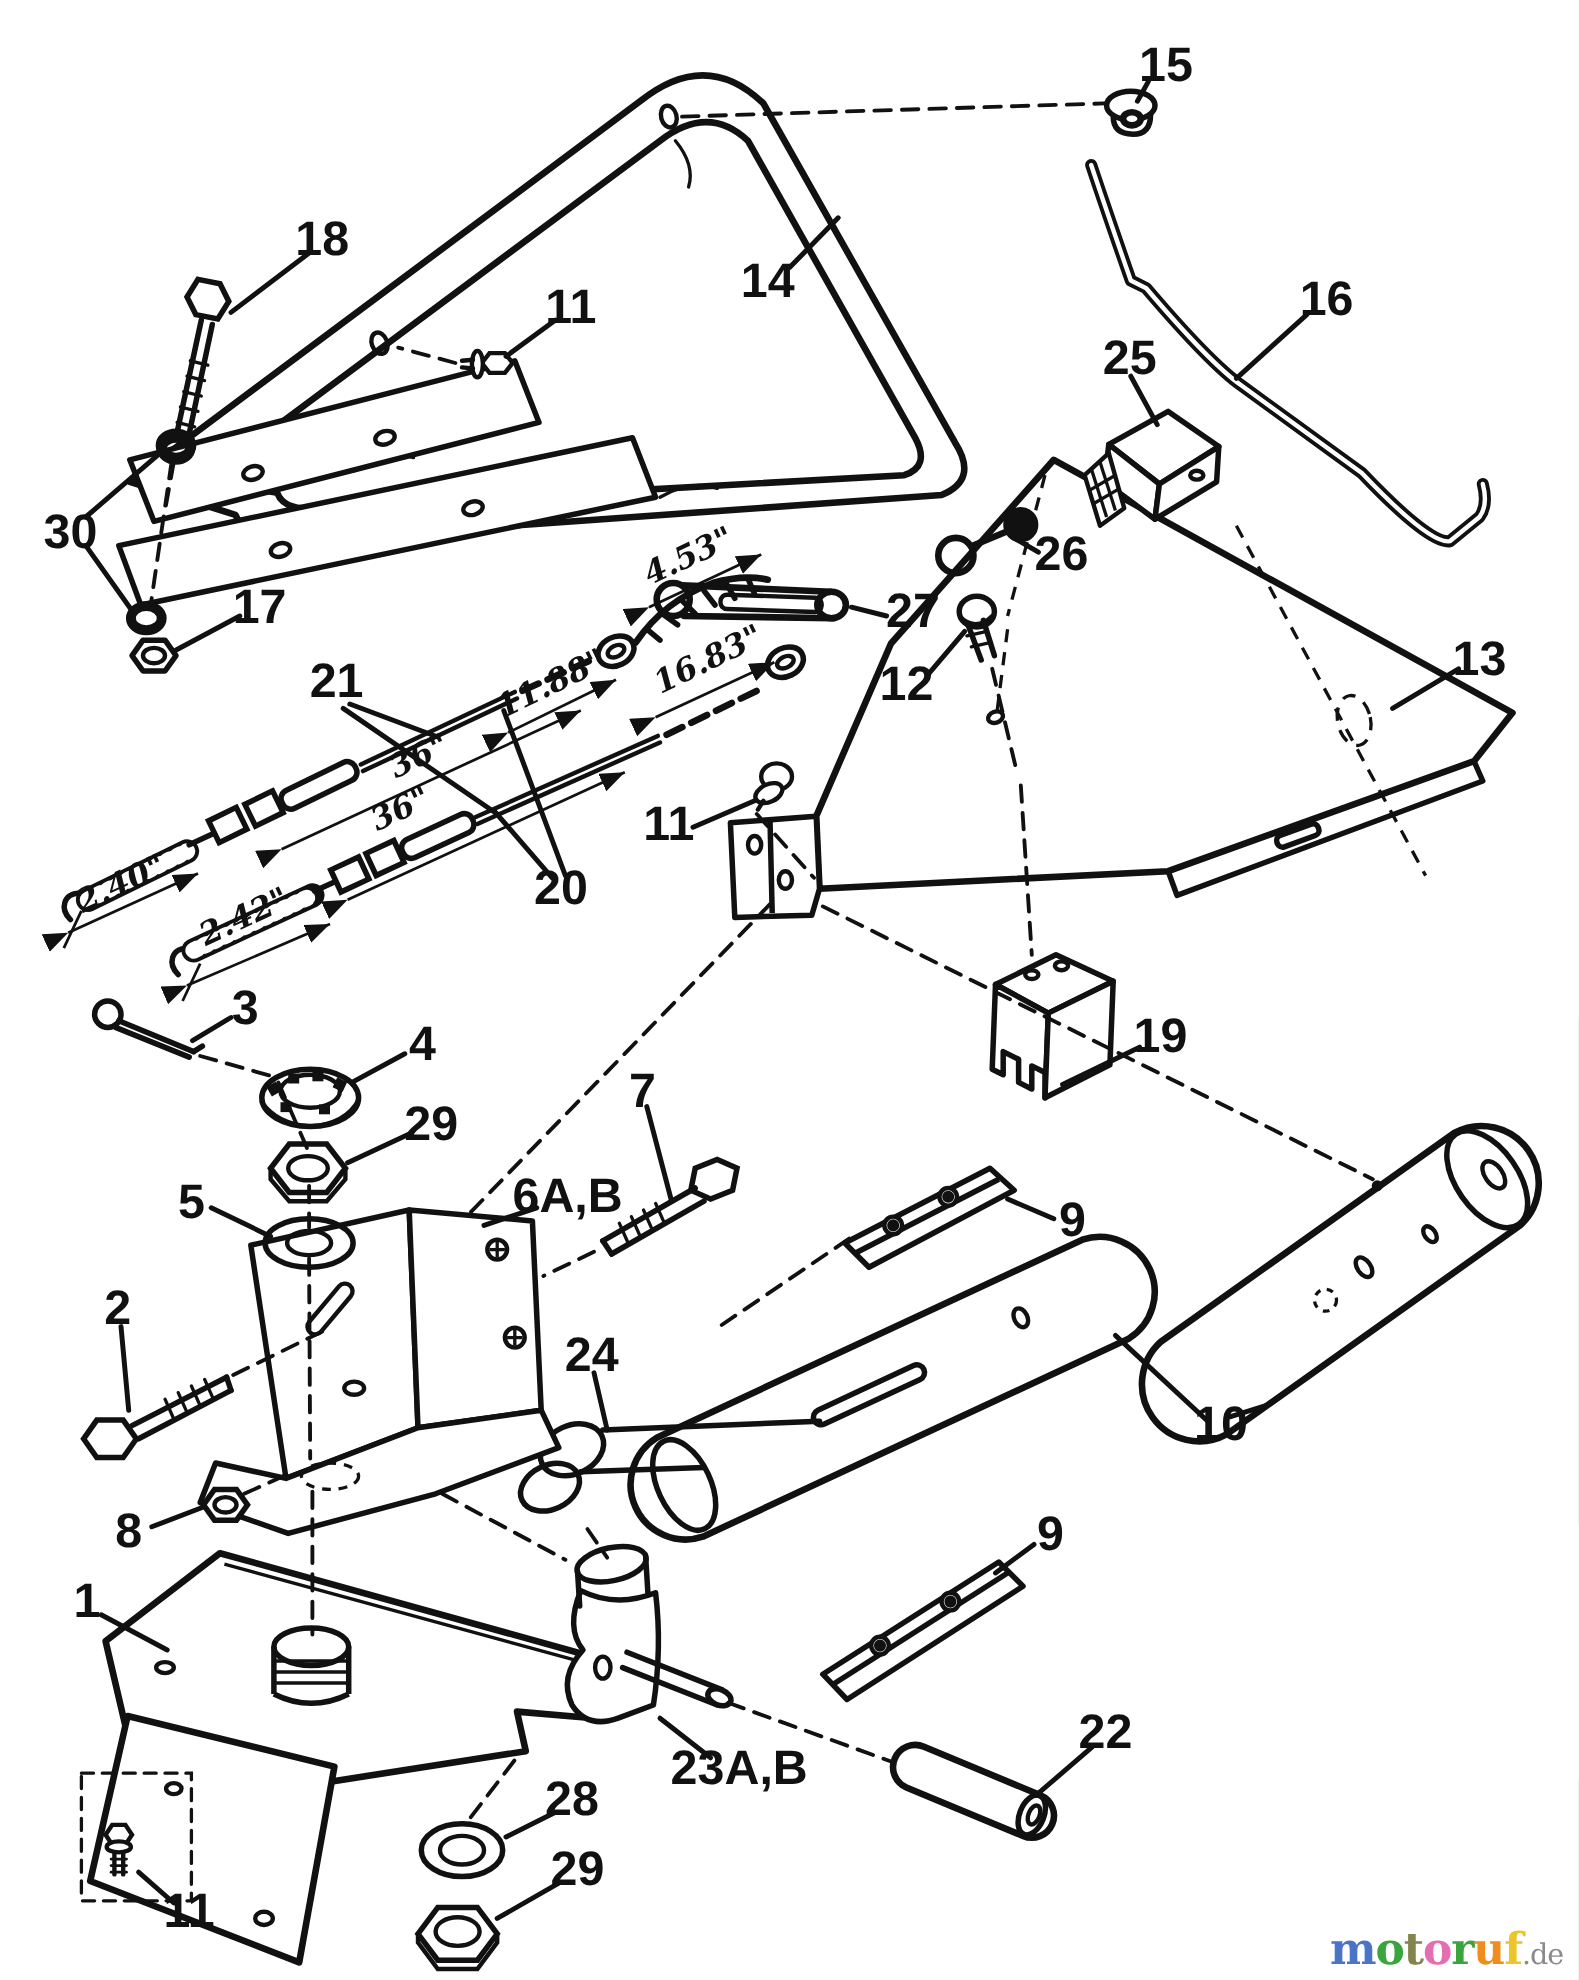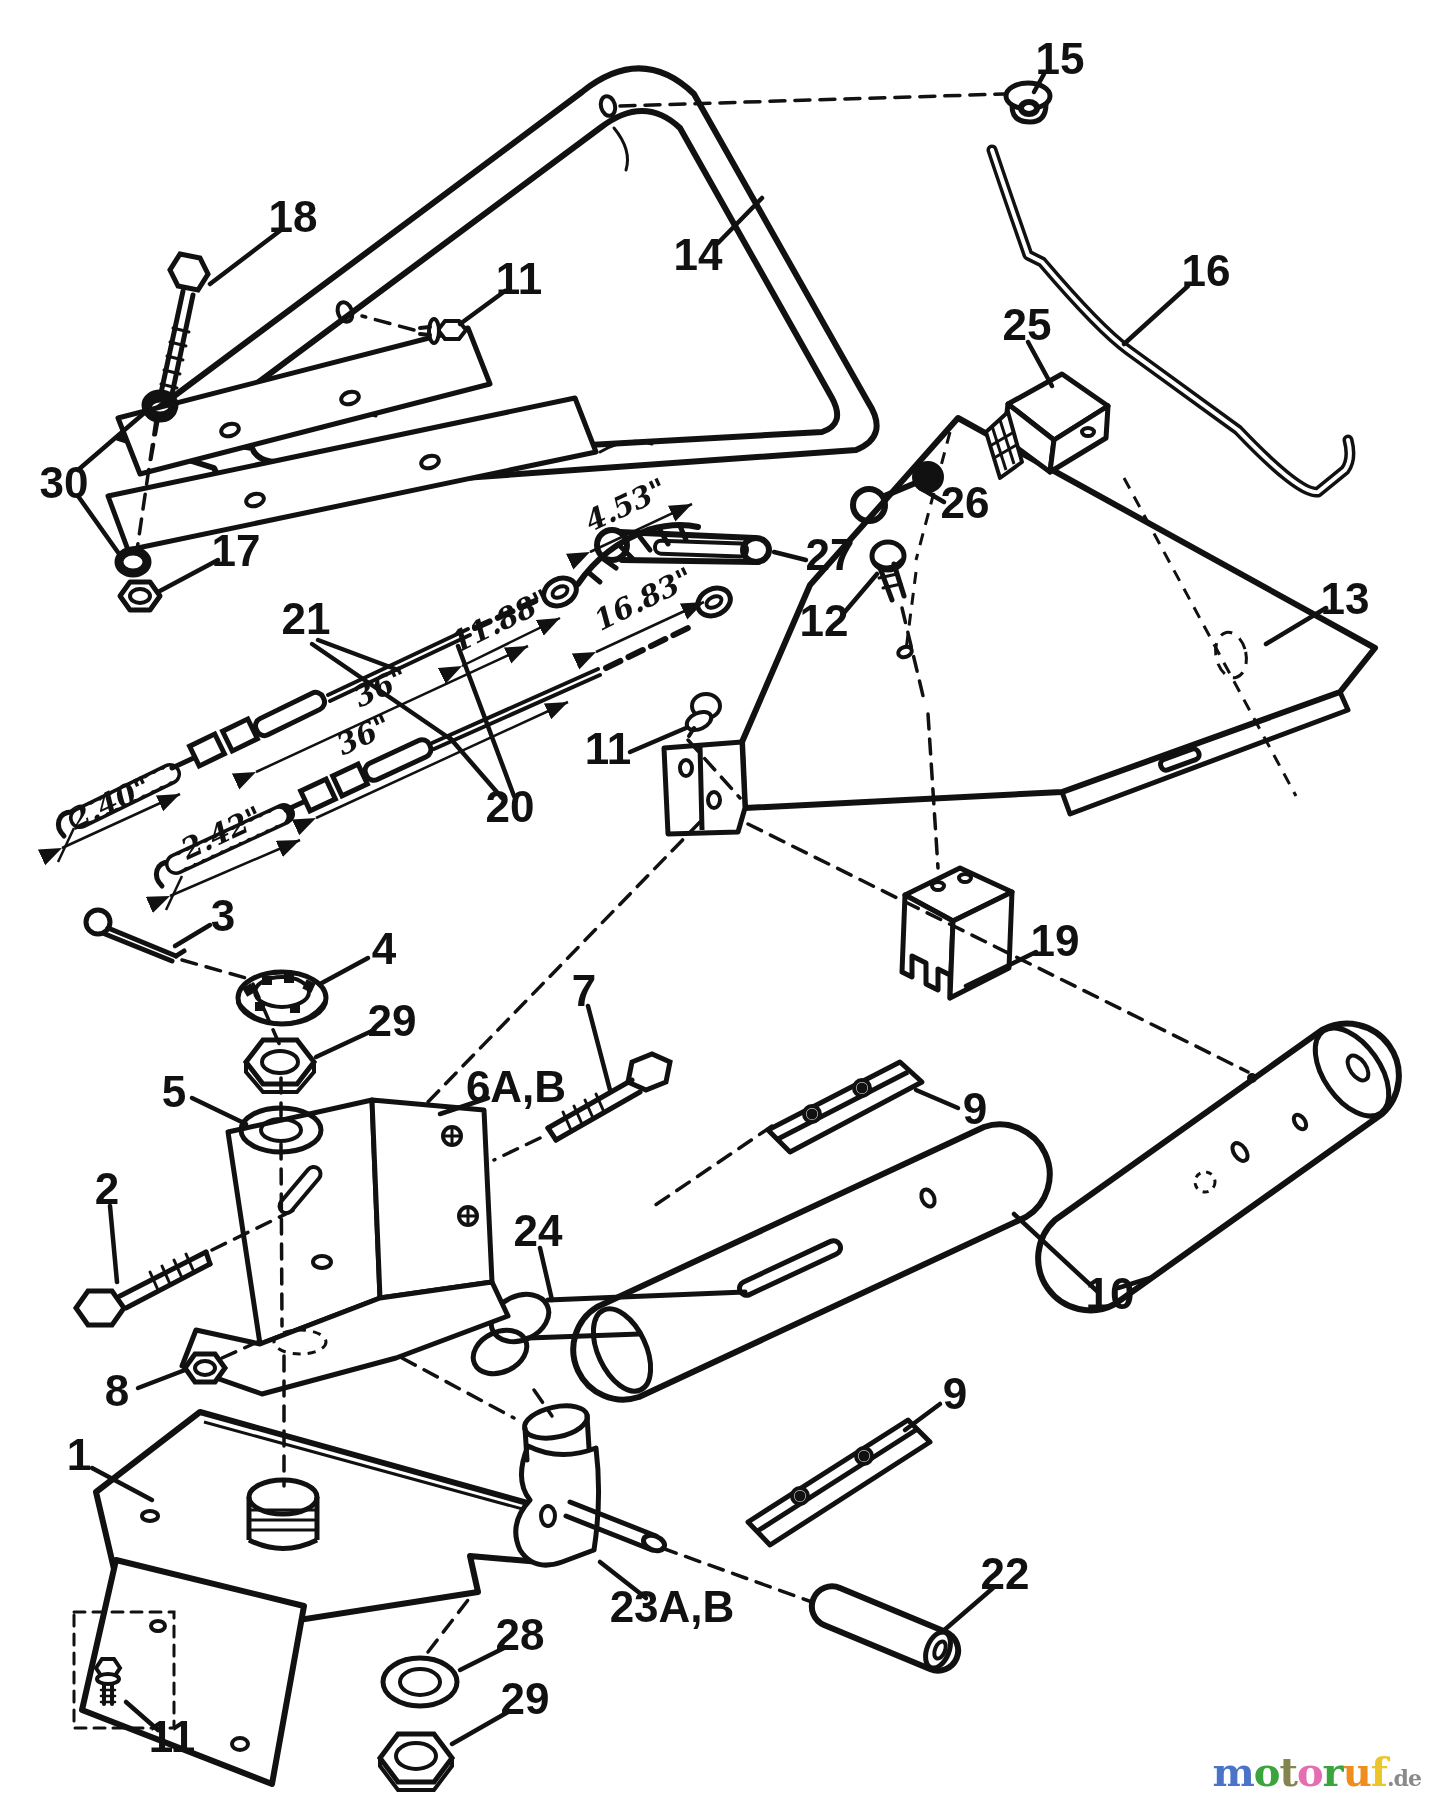--- a/index.html
+++ b/index.html
@@ -3,21 +3,21 @@
 <meta charset="utf-8">
 <style>
   html,body{margin:0;padding:0;background:#e8e8e8;}
   .canvas{position:relative;width:1435px;height:1800px;background:#ffffff;overflow:hidden;
           font-family:"Liberation Sans",sans-serif;}
   svg{position:absolute;left:0;top:0;}
   .plabel{font-family:"Liberation Sans",sans-serif;font-weight:700;font-size:44px;fill:#111;}
   .dimlabel{font-family:"DejaVu Serif",serif;font-style:italic;font-weight:700;font-size:29px;fill:#111;}
   .wm{position:absolute;right:14px;bottom:8px;font-family:"DejaVu Serif",serif;
       font-weight:700;font-size:40px;letter-spacing:-1px;line-height:1;}
-  .wm .de{font-size:22px;font-weight:700;}
+  .wm .de{font-size:26px;font-weight:400;}
   .wm0{color:#4b74c9}.wm1{color:#3aa53c}.wm2{color:#84844e}.wm3{color:#e56db1}
   .wm4{color:#3aa53c}.wm5{color:#ef8d1e}.wm6{color:#ecc52a}.wmde{color:#8a8a8a}
 </style>
 </head>
 <body>
 
 <div class="canvas">
 <svg width="1435" height="1800" viewBox="0 0 1435 1800">
   <defs>
     <marker id="arr" markerWidth="12" markerHeight="10" refX="9" refY="3.5" orient="auto">

